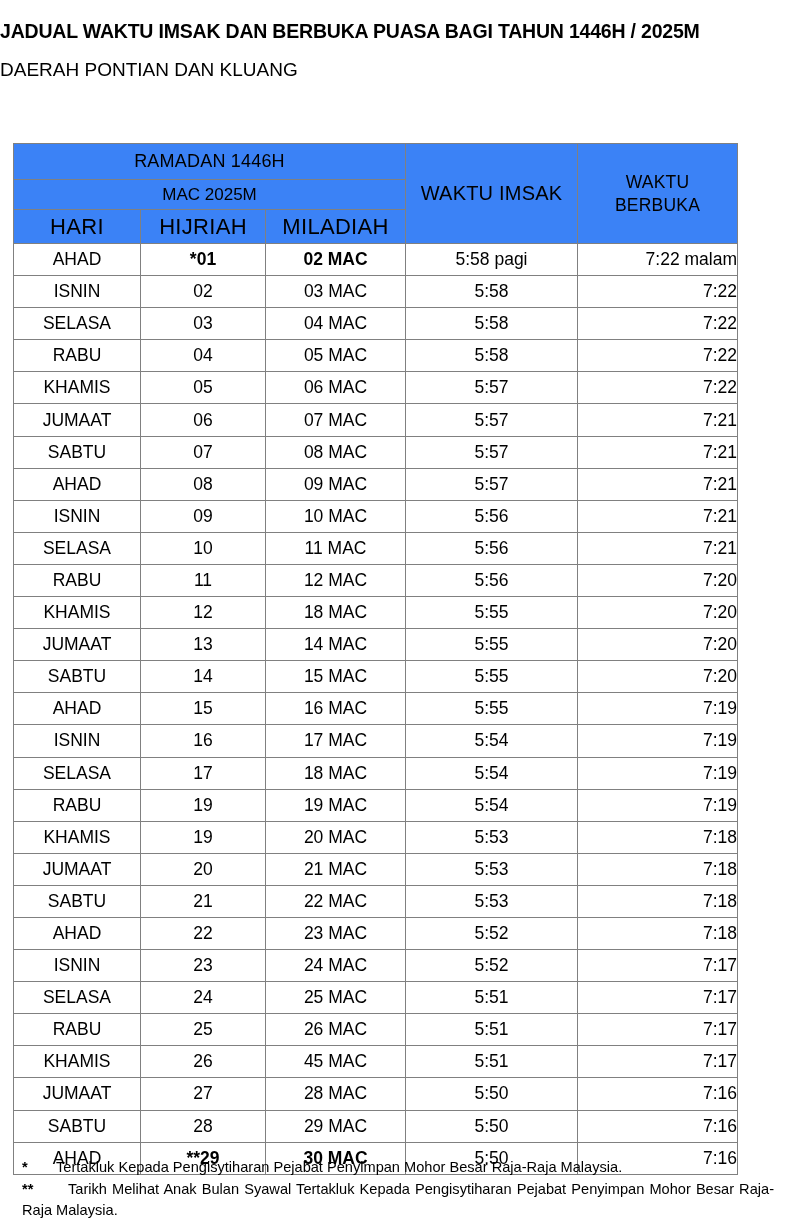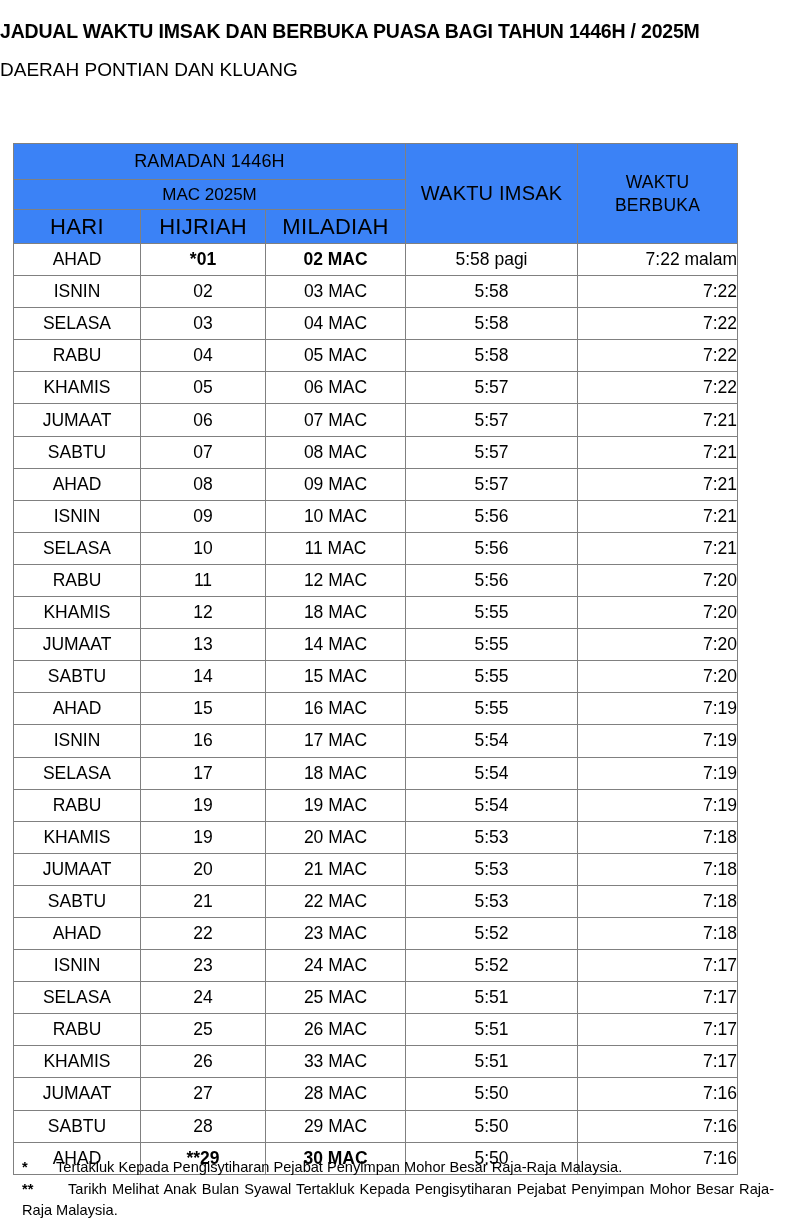--- a/index.html
+++ b/index.html
@@ -353,21 +353,21 @@
           <tr>
             <td class="hari">RABU</td>
             <td class="hij">25</td>
             <td class="mil">26 MAC</td>
             <td class="imsak">5:51</td>
             <td class="berbuka">7:17</td>
           </tr>
           <tr>
             <td class="hari">KHAMIS</td>
             <td class="hij">26</td>
-            <td class="mil">33 MAC</td>
+            <td class="mil">45 MAC</td>
             <td class="imsak">5:51</td>
             <td class="berbuka">7:17</td>
           </tr>
           <tr>
             <td class="hari">JUMAAT</td>
             <td class="hij">27</td>
             <td class="mil">28 MAC</td>
             <td class="imsak">5:50</td>
             <td class="berbuka">7:16</td>
           </tr>

